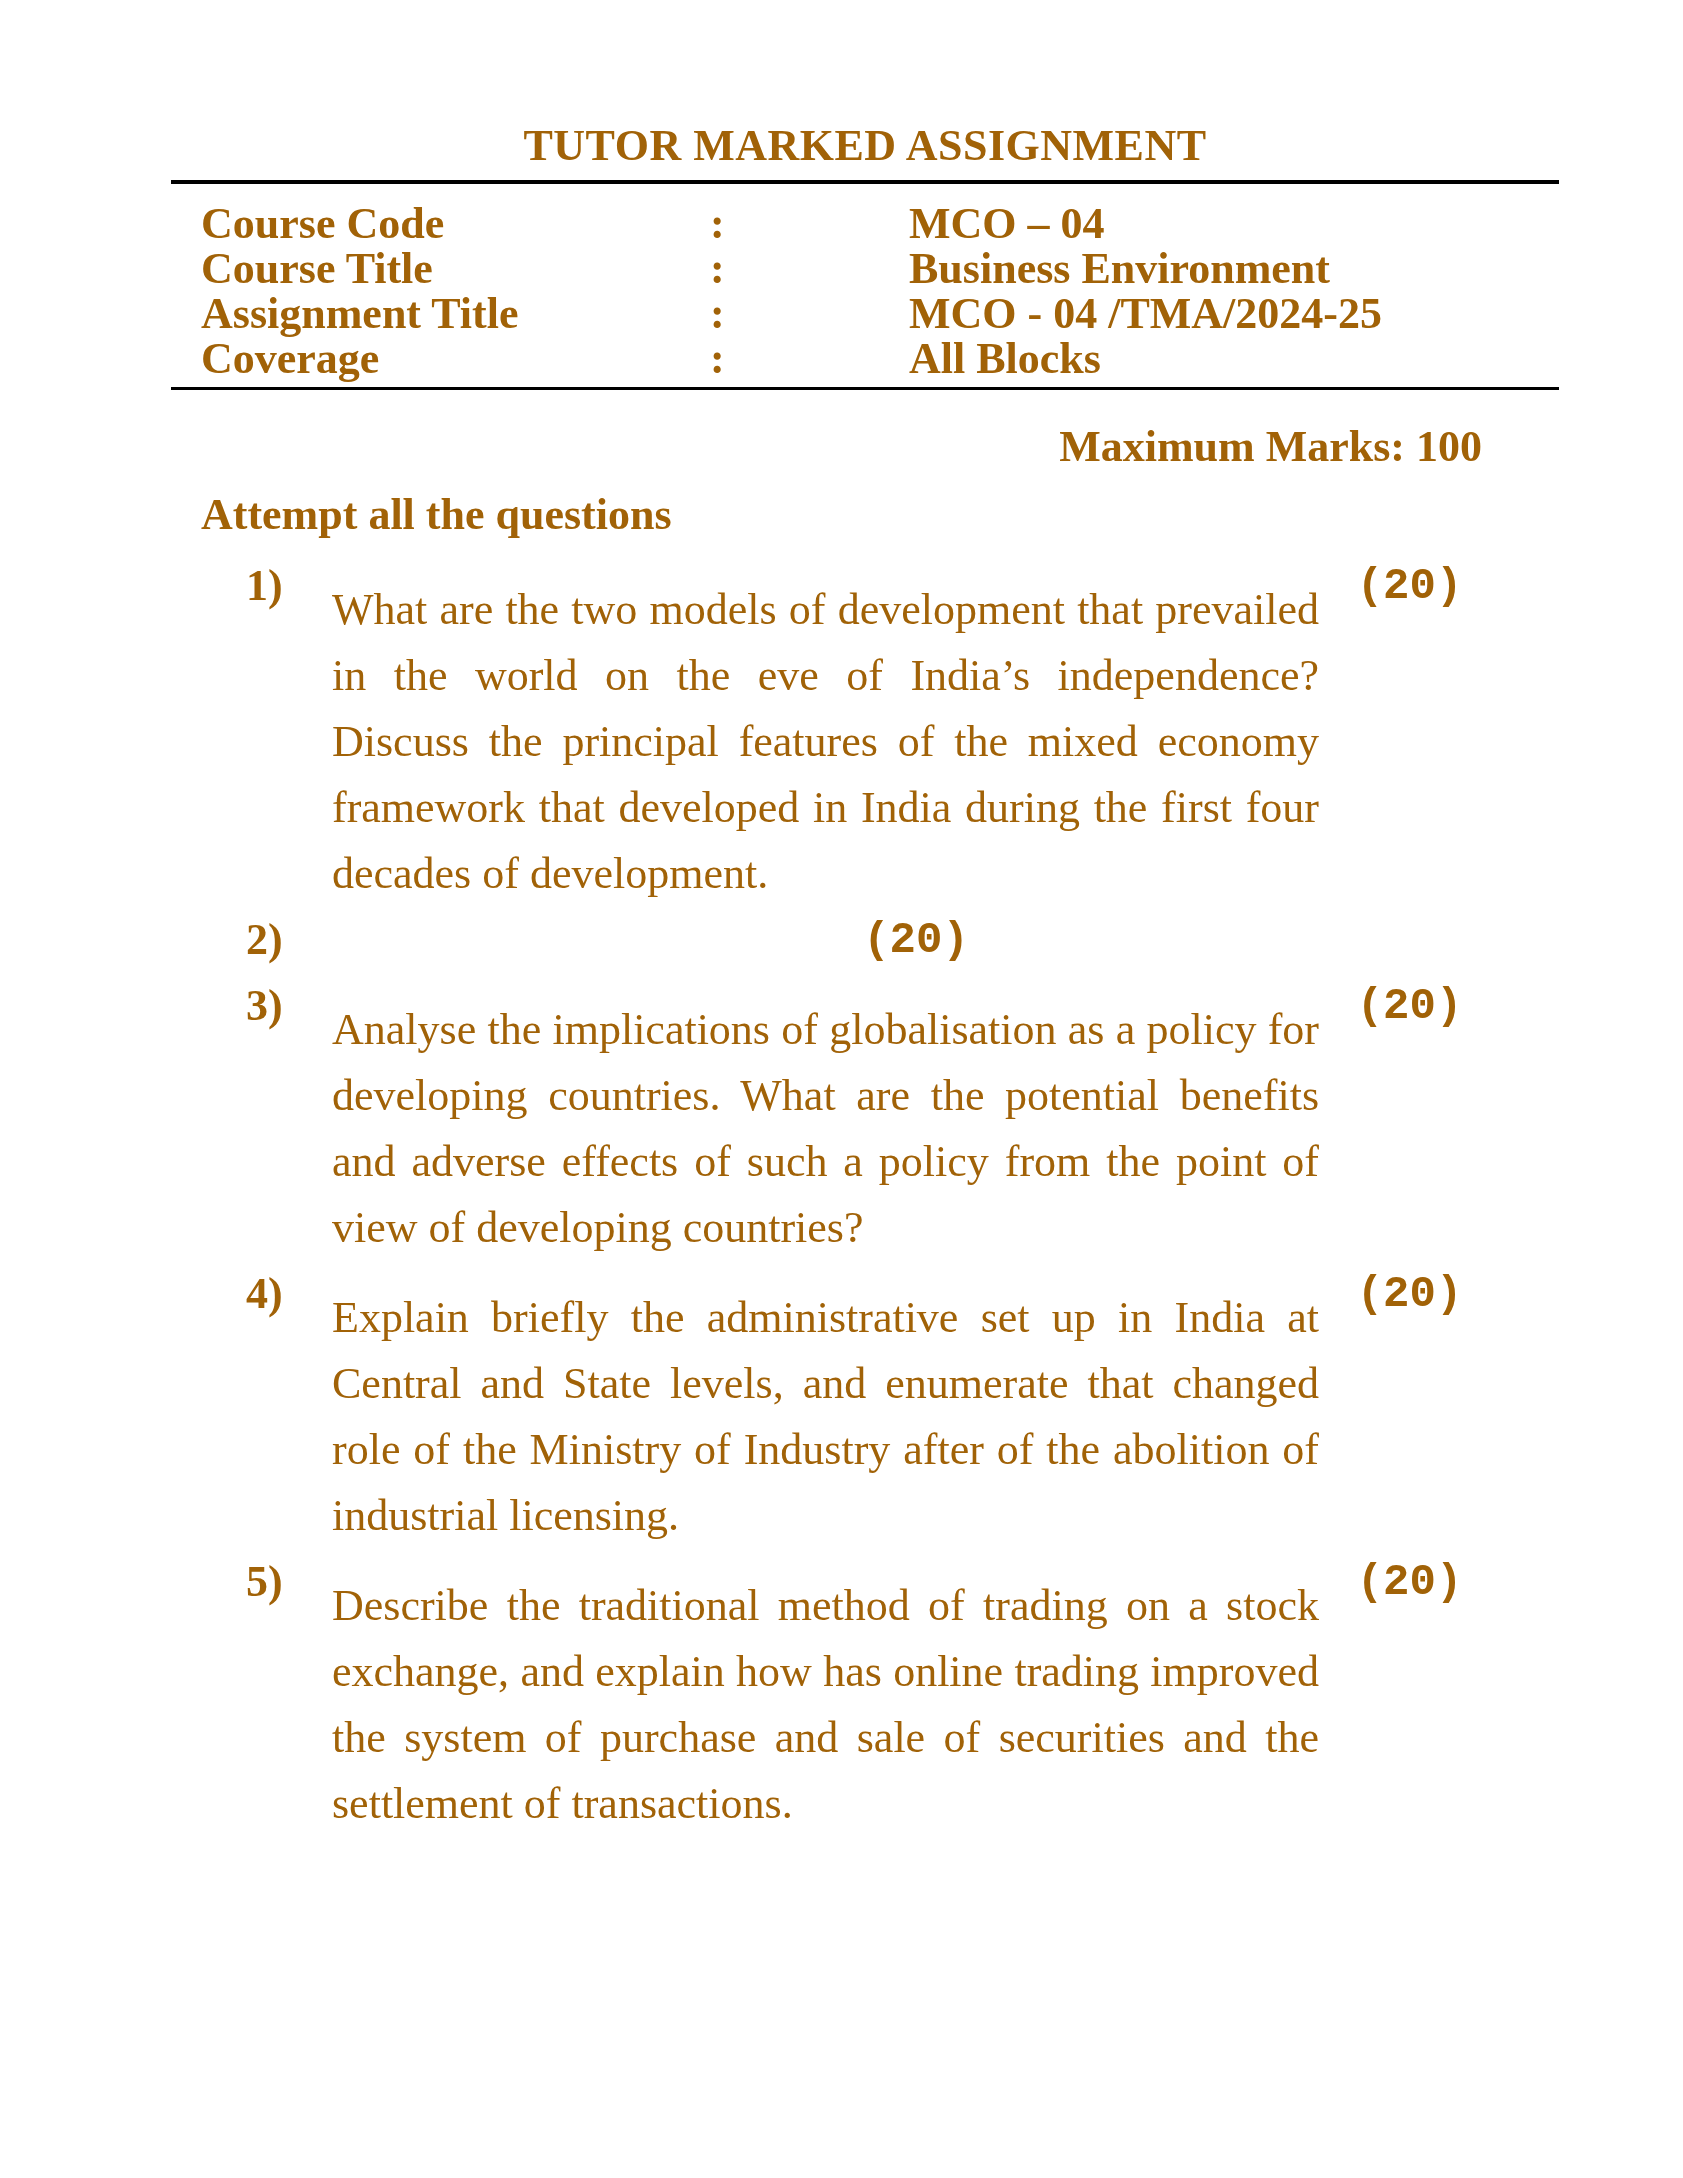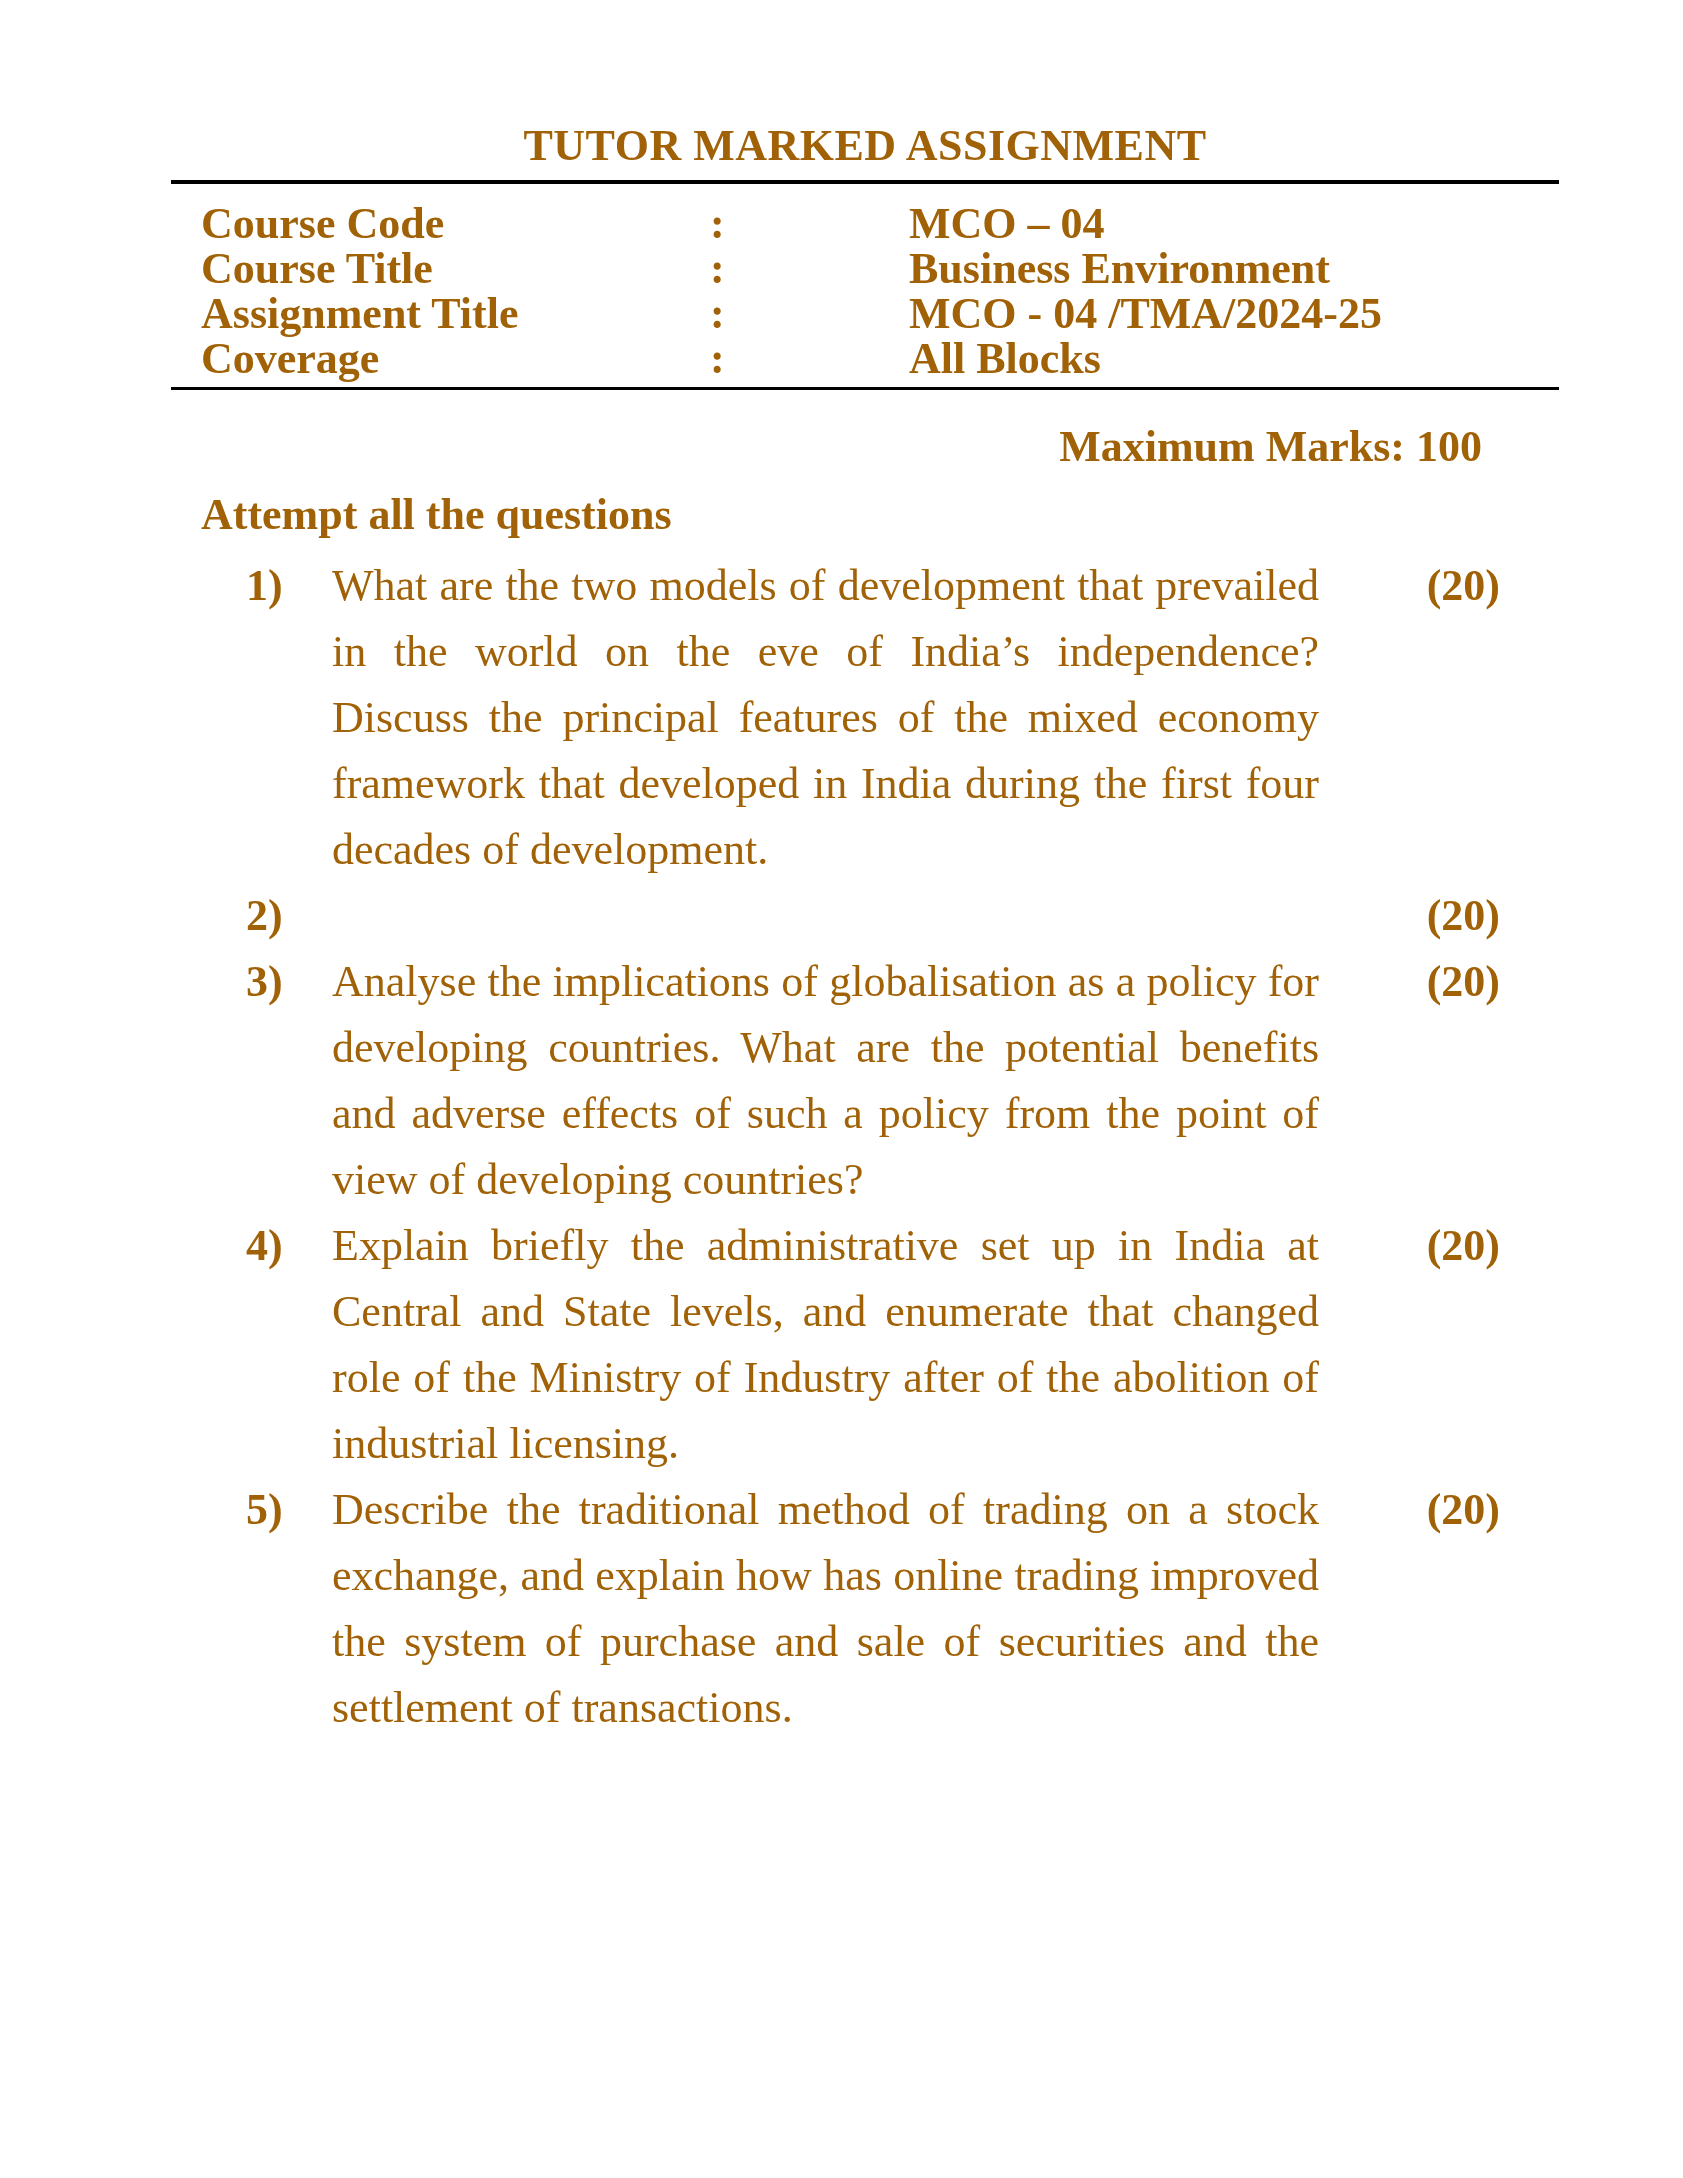--- a/index.html
+++ b/index.html
@@ -90,27 +90,29 @@
     box-sizing: border-box;
     flex: 0 0 auto;
     width: 161px;
     padding-left: 75px;
     font-weight: bold;
   }
   .q-text {
     flex: 0 0 auto;
     width: 987px;
     text-align: justify;
+    margin-top: 24px;
   }
   .q-marks {
     box-sizing: border-box;
     flex: 1 1 auto;
-    text-align: right;
+    text-align: center;
     padding-right: 59px;
     font-weight: bold;
+    font-family: Liberation Mono, monospace;
   }
 </style>
 </head>
 <body>
 
 <div class="page">
   <div class="content">
 
     <div class="doc-title">TUTOR MARKED ASSIGNMENT</div>
 

